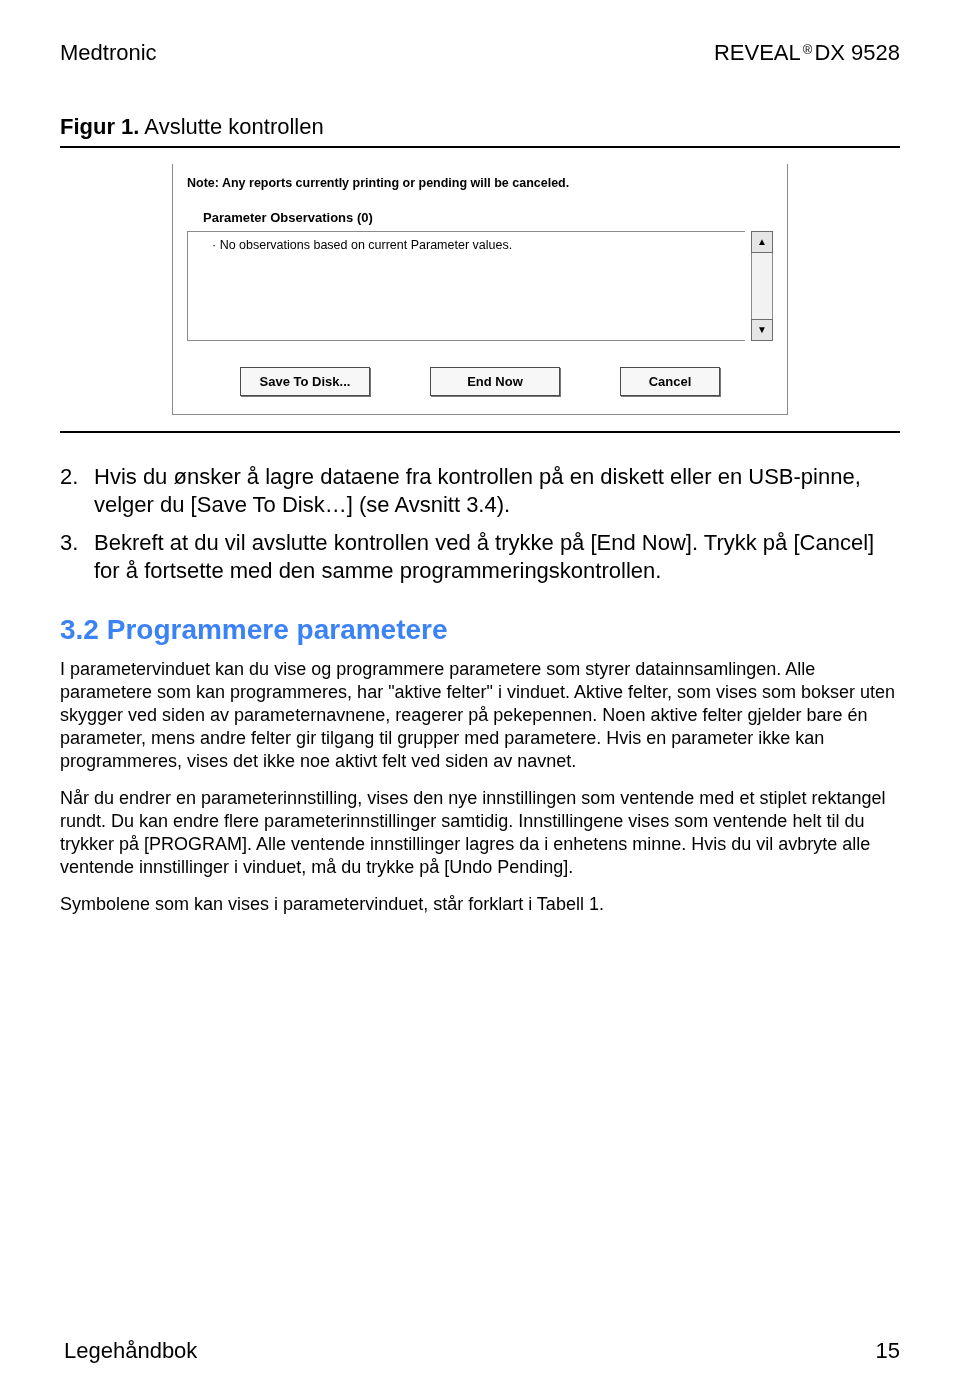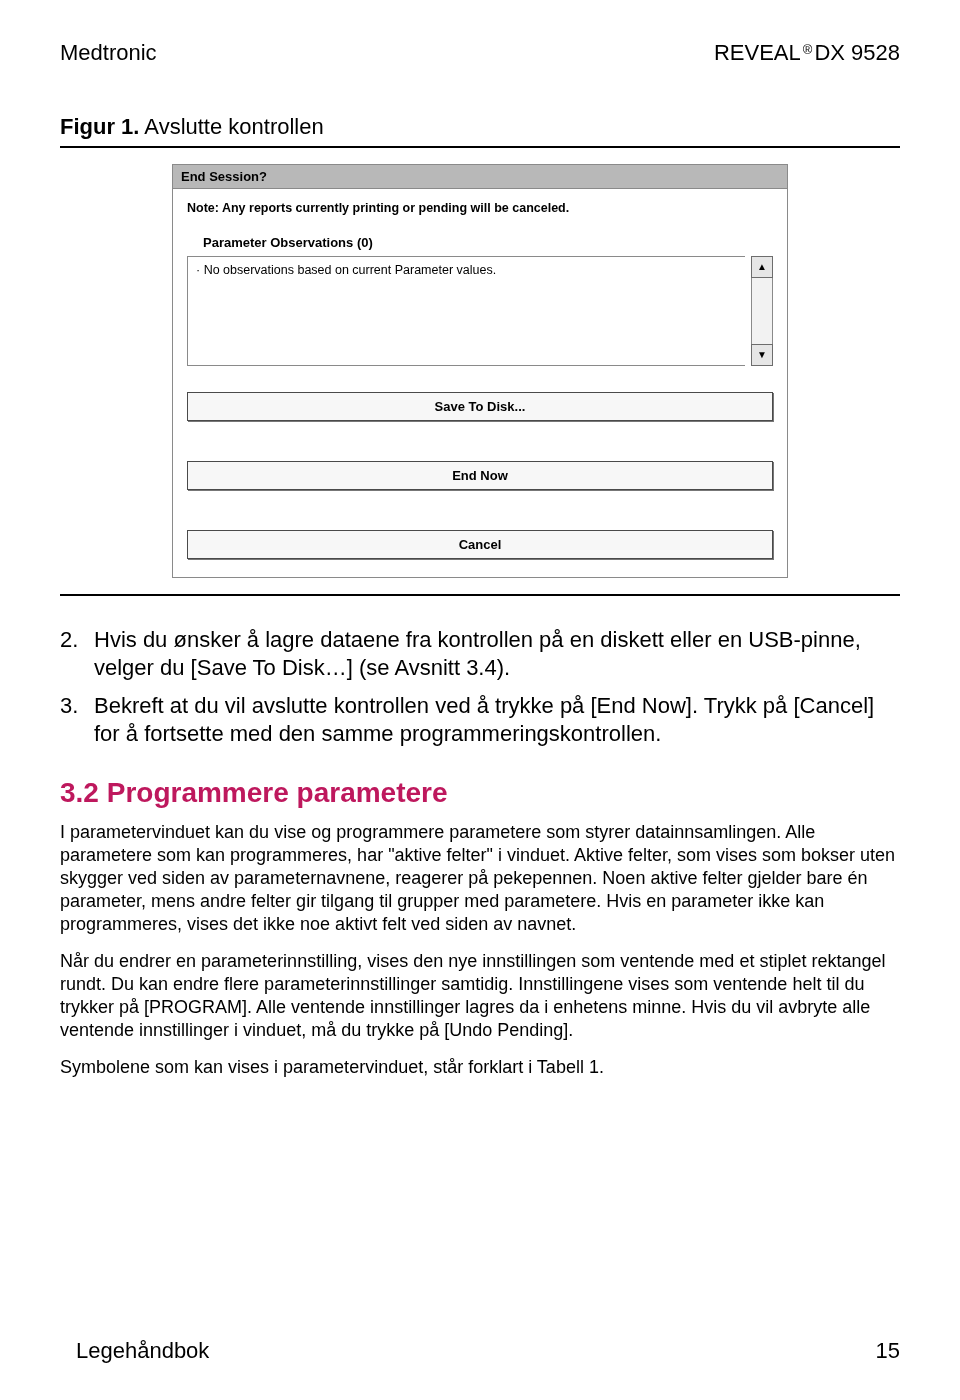--- a/index.html
+++ b/index.html
@@ -48,42 +48,41 @@
   }
   .dlg-q { font-size: 13px; font-weight: bold; margin-bottom: 10px; }
   .dlg-note { font-size: 12.5px; font-weight: bold; margin-bottom: 20px; }
   .dlg-param { font-size: 13px; font-weight: bold; margin-bottom: 6px; padding-left: 16px; }
   .obs-row { display: flex; align-items: stretch; gap: 6px; margin-bottom: 26px; }
   .obs-box {
     flex: 1;
     border: 1px solid #8a8a8a;
     border-right: none;
     height: 110px;
-    padding: 6px 8px;
+    padding: 6px 24px;
     font-size: 12.5px;
   }
   .scroll-col { width: 22px; display: flex; flex-direction: column; }
   .scroll-btn {
     width: 22px; height: 22px;
     border: 1px solid #6d6d6d;
     background: #e6e6e6;
     display: flex; align-items: center; justify-content: center;
     font-size: 10px; line-height: 1;
   }
   .scroll-track {
     flex: 1;
     border-left: 1px solid #8a8a8a;
     border-right: 1px solid #8a8a8a;
     background: #f2f2f2;
   }
   .btn-row {
     display: flex;
     justify-content: center;
-    gap: 40px;
-    flex-direction: column;
+    gap: 60px;
   }
   .dlg-btn {
     min-width: 130px;
     padding: 6px 16px;
     font-size: 13px;
     font-weight: bold;
     text-align: center;
     border: 1px solid #4a4a4a;
     background: #f7f7f7;
     box-shadow: 1px 1px 0 #777, -1px -1px 0 #fff;
@@ -93,33 +92,33 @@
     font-size: 22px;
     line-height: 1.28;
     margin-left: 34px;
     text-indent: -34px;
     margin-bottom: 10px;
   }
   .list-item .num { display: inline-block; width: 34px; text-indent: 0; }
   .section-heading {
     font-size: 28px;
     font-weight: bold;
-    color: #be185d;
+    color: #3b82f6;
     margin-top: 28px;
     margin-bottom: 12px;
   }
   .body-text {
     font-size: 18px;
     line-height: 1.28;
     margin-bottom: 14px;
   }
   .footer {
     position: absolute;
     bottom: 36px;
-    left: 76px;
+    left: 64px;
     right: 60px;
     display: flex;
     justify-content: space-between;
     font-size: 22px;
   }
 </style>
 </head>
 <body>
 
 <div class="header-row">
@@ -131,21 +130,20 @@
   </div>
 </div>
 
 <div class="fig-caption">
   <span>Figur 1.</span><span style="font-weight:normal"> Avslutte kontrollen</span>
 </div>
 <hr class="fig-rule">
 
 <div class="fig-area">
   <div class="dialog">
-    <div class="titlebar">End Session?</div>
     <div class="dialog-body">
       <div class="dlg-note">Note: Any reports currently printing or pending will be canceled.</div>
       <div class="dlg-param">Parameter Observations (0)</div>
       <div class="obs-row">
         <div class="obs-box">
           <span>· No observations based on current Parameter values.</span>
         </div>
         <div class="scroll-col">
           <div class="scroll-btn">▲</div>
           <div class="scroll-track"></div>

